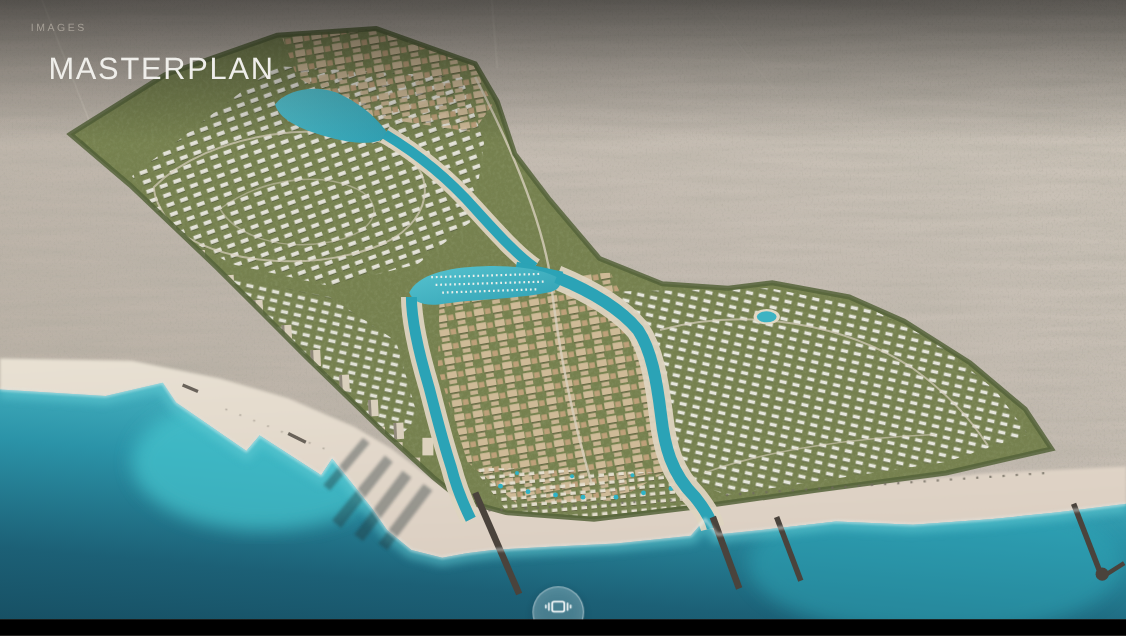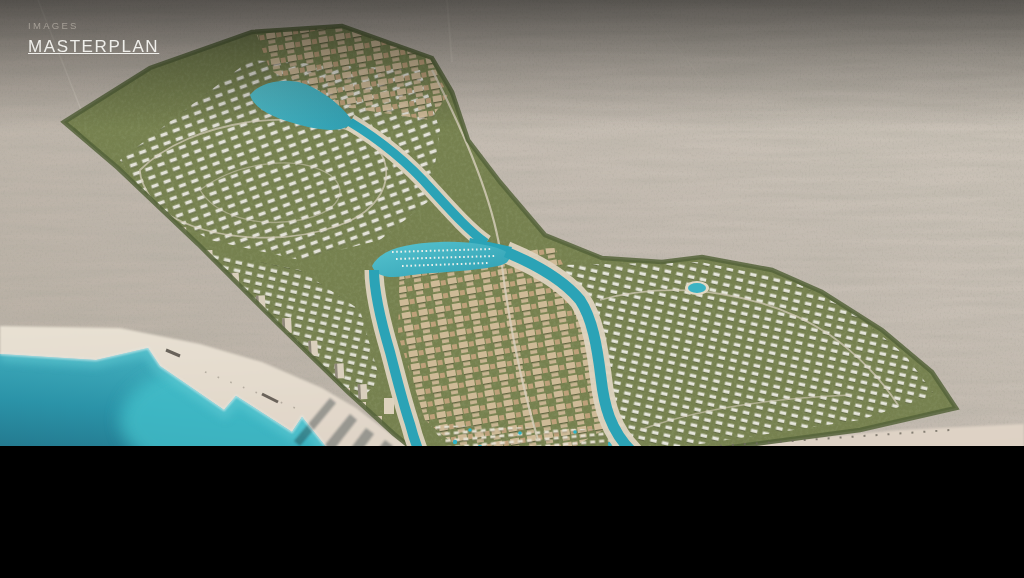--- a/index.html
+++ b/index.html
@@ -1,34 +1,34 @@
 <!DOCTYPE html>
 <html style="--desert-base: #c1b8ac; --desert-speckle: #5f5c4e; --sand: #e8e1d3; --sand-wet: #dccfc2; --sea-deep: #175064; --sea-mid: #2b93a8; --sea-shallow: #53c2cd; --foam: #f0f8f5; --green-base: #76814f; --green-dark: #55633a; --villa-white: #e9e7df; --downtown-beige: #d0ba98; --terracotta: #c2a27c; --canal: #2ba3b6; --lake: #45b7c7; --jetty: #4a433c; --shadow: #233036; --road: #d8d0bd; --text-eyebrow: #a59f96; --text-title: #efeeea; --button-rim: rgba(255,255,255,0.48);"><head>
 <meta charset="utf-8">
 <style>
   html,body{margin:0;padding:0;background:#000;}
   .stage{
-    position:relative;width:1024px;height:446px;overflow:hidden;
+    position:relative;width:1024px;height:563px;overflow:hidden;
     font-family:"Liberation Sans", sans-serif;
     background:var(--desert-base,#c1b8ac);
     user-select:none;
   }
   .scene{position:absolute;inset:0;display:block;}
   .top-fade{
     position:absolute;left:0;top:0;width:100%;height:130px;pointer-events:none;
     background:linear-gradient(to bottom, rgba(8,8,8,.58), rgba(8,8,8,.28) 45%, rgba(8,8,8,0));
   }
   .hdr{position:absolute;left:28px;top:20px;pointer-events:none;}
   .eyebrow{
     font-size:9.5px;letter-spacing:2.3px;color:var(--text-eyebrow,#a59f96);
     text-transform:uppercase;margin:0 0 6px 0;font-weight:400;
   }
   .title{
-    font-size:17px;letter-spacing:1.6px;color:var(--text-title,#efeeea);
-    font-weight:300;margin:0;text-transform:uppercase;text-decoration:underline;
+    font-size:28px;letter-spacing:1.6px;color:var(--text-title,#efeeea);
+    font-weight:300;margin:16px;text-transform:uppercase;
   }
   .pan-btn{
     position:absolute;left:484px;top:533px;width:47px;height:47px;border-radius:50%;
     background:rgba(202,222,226,.26);
     border:1px solid var(--button-rim,rgba(255,255,255,.48));
     box-shadow:0 0 14px rgba(255,255,255,.12) inset, 0 2px 8px rgba(0,30,40,.18);
     display:flex;align-items:flex-start;justify-content:center;
     padding:0;cursor:pointer;outline:none;
   }
   .pan-btn svg{margin-top:8px;}

